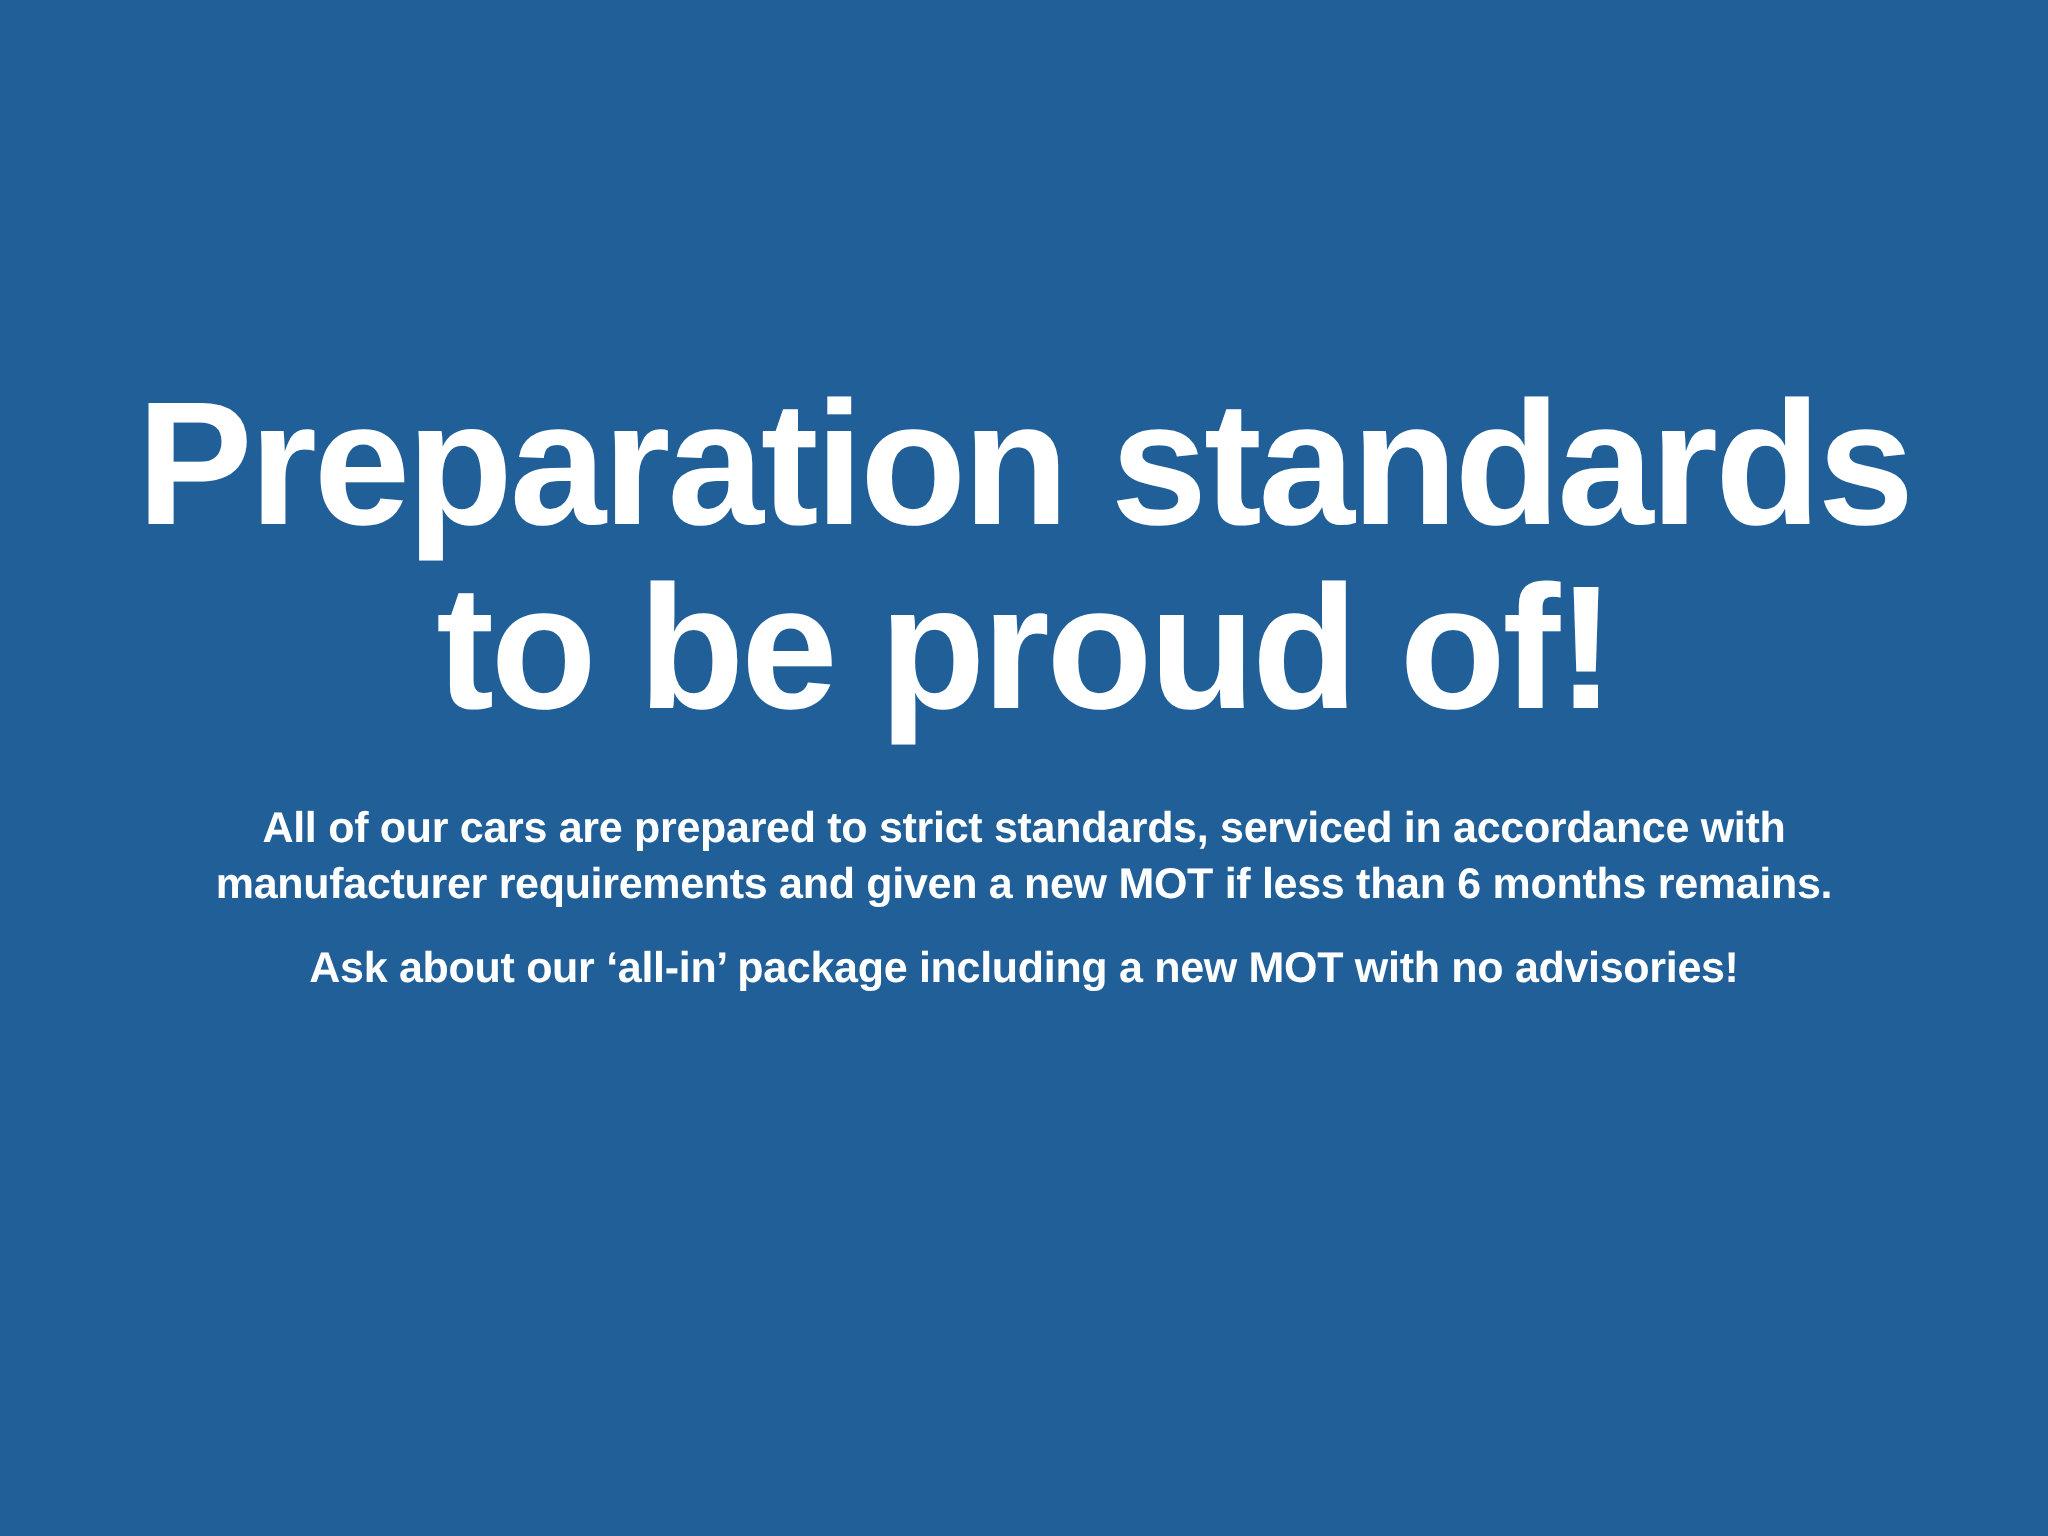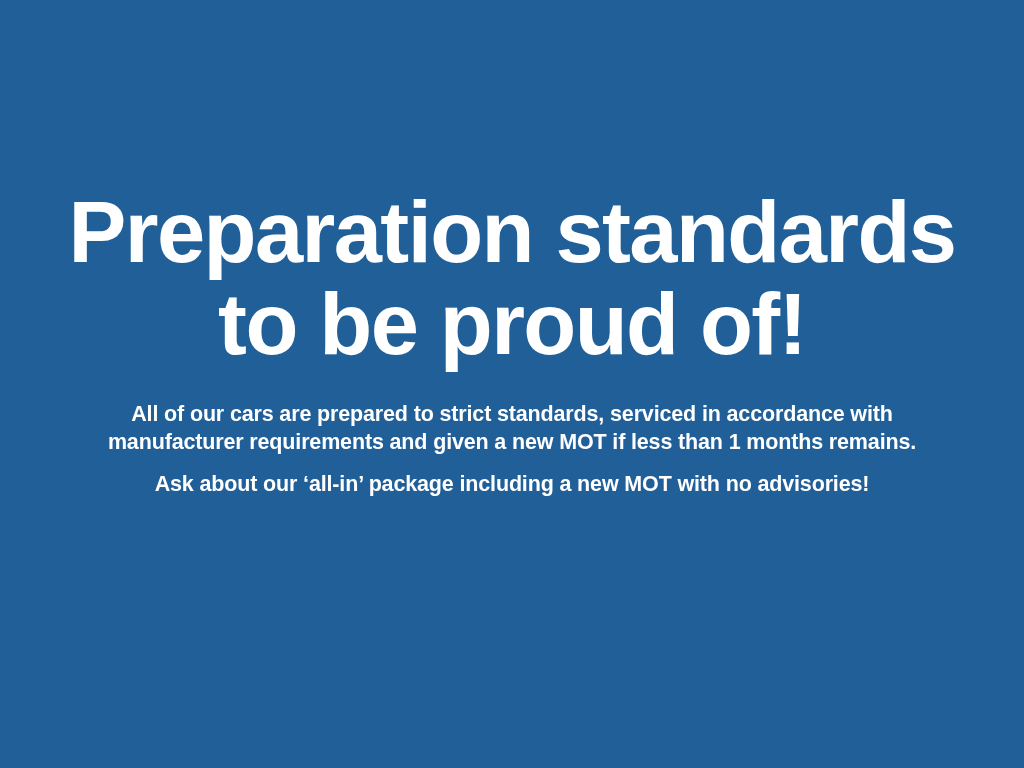--- a/index.html
+++ b/index.html
@@ -76,17 +76,17 @@
 <body style="background: rgb(33, 95, 153);">
 
 <div class="slide" style="background: rgb(33, 95, 153);">
 
   <h1 class="headline">
     <span class="headline-line">Preparation standards</span>
     <span class="headline-line">to be proud of!</span>
   </h1>
 
   <div class="body-block">
-    <p class="body-paragraph">All of our cars are prepared to strict standards, serviced in accordance with manufacturer requirements and given a new MOT if less than 1 months remains.</p>
+    <p class="body-paragraph">All of our cars are prepared to strict standards, serviced in accordance with manufacturer requirements and given a new MOT if less than 6 months remains.</p>
     <p class="body-paragraph">Ask about our ‘all-in’ package including a new MOT with no advisories!</p>
   </div>
 
 </div>
 
 </body></html>

